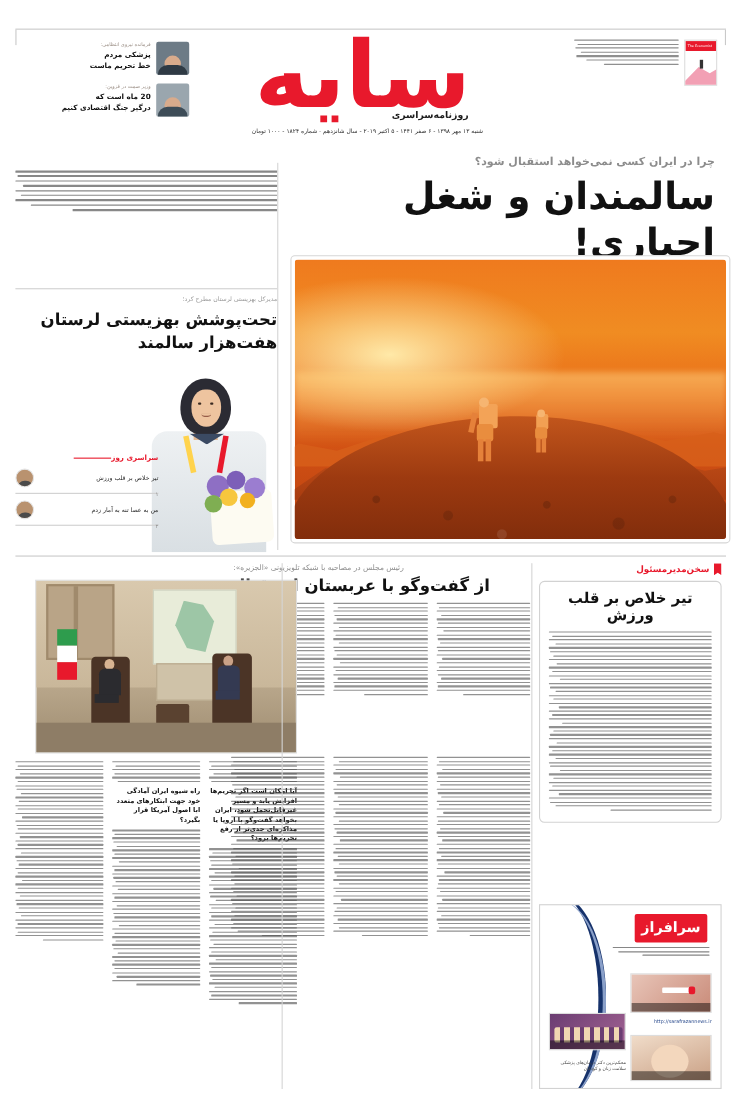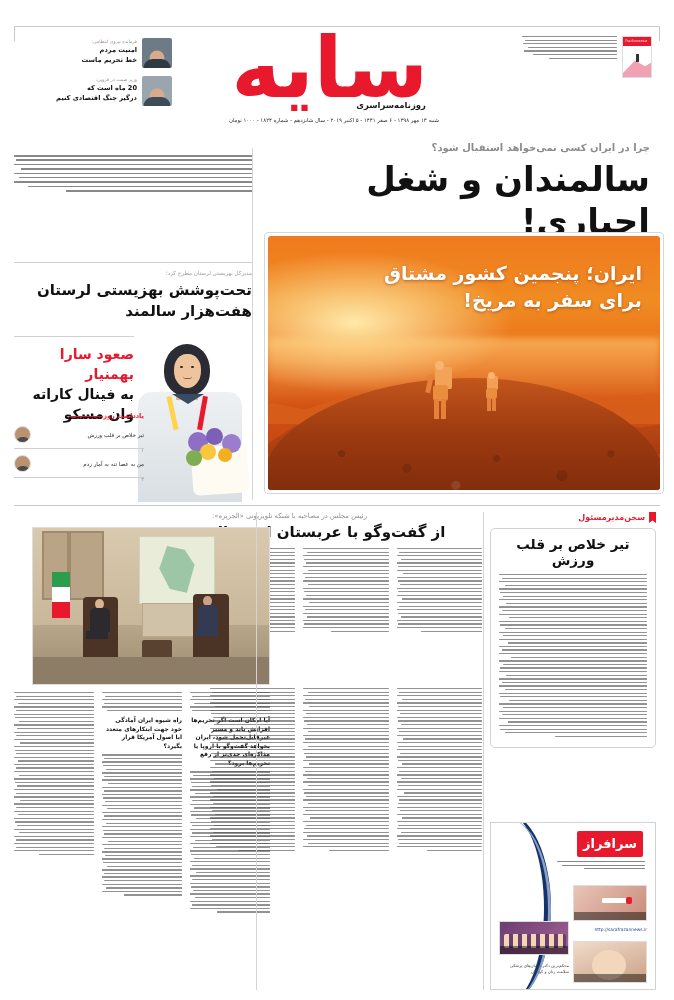--- a/index.html
+++ b/index.html
@@ -316,21 +316,21 @@
     <div class="hdr-frame"></div>
 
     <div class="promos">
       <div class="promo">
         <div class="promo-thumb">
           <div class="face"></div>
             <div class="body"></div>
         </div>
         <div class="promo-txt">
           <div class="promo-kicker">فرمانده نیروی انتظامی:</div>
-          <div class="promo-l1">امنیت مردم</div>
+          <div class="promo-l1">پزشکی مردم</div>
           <div class="promo-l2">خط تحریم ماست</div>
         </div>
       </div>
       <div class="promo">
         <div class="promo-thumb t2">
           <div class="face"></div>
             <div class="body"></div>
         </div>
         <div class="promo-txt">
           <div class="promo-kicker">وزیر صمت در قزوین:</div>
@@ -384,21 +384,20 @@
           <div class="leg l1"></div>
           <div class="leg l2"></div>
       </div>
       <div class="astro a2">
         <div class="pack"></div>
           <div class="torso"></div>
         <div class="head"></div>
           <div class="leg l1"></div>
           <div class="leg l2"></div>
       </div>
-      <div class="mars-title">ایران؛ پنجمین کشور مشتاق برای سفر به مریخ!</div>
     </div>
   </div>
 
   <div class="lcol">
     <div class="lc-body fill">
       <div class="ln" style="width:100%"></div>
       <div class="ln" style="width:99%"></div>
       <div class="ln" style="width:100%"></div>
       <div class="ln" style="width:97%"></div>
       <div class="ln" style="width:100%"></div>
@@ -409,27 +408,20 @@
     </div>
   </div>
 
   <div style="position:absolute;left:14px;top:262px;width:238px;">
     <div class="lc-rule"></div>
     <div class="lc-kicker">مدیرکل بهزیستی لرستان مطرح کرد؛</div>
     <div class="lc-head2">تحت‌پوشش بهزیستی لرستان</div>
     <div class="lc-head2">هفت‌هزار سالمند</div>
   </div>
 
-  <div style="position:absolute;left:14px;top:336px;width:120px;">
-    <div class="lc-rule"></div>
-    <div class="lc-head3">
-      <span class="lc-head3-red">صعود سارا بهمنیار</span>
-    </div>
-    <div class="lc-head3">به فینال کاراته وان مسکو</div>
-  </div>
 
   <div class="athlete">
     <div class="ath-body"></div>
     <div class="ath-neck"></div>
     <div class="ath-head"></div>
     <div class="ath-face"></div>
     <div class="ath-eye e1"></div>
       <div class="ath-eye e2"></div>
     <div class="ath-smile"></div>
     <div class="ath-medal-l"></div>
@@ -441,21 +433,21 @@
         <div class="bq-f p2"></div>
         <div class="bq-f p3"></div>
       <div class="bq-f y1"></div>
         <div class="bq-f y2"></div>
         <div class="bq-f g1"></div>
     </div>
   </div>
 
   <div class="note-box">
     <div class="note-title">
-      <span>یادداشت روز</span><span class="deco"></span>
+      <span>سراسری روز</span><span class="deco"></span>
     </div>
     <div class="note-item">
       <div class="note-txt">تیر خلاص بر قلب ورزش</div>
       <div class="note-av"></div>
     </div>
     <div class="note-rule">
       <span class="note-num">۱</span>
     </div>
     <div class="note-item">
       <div class="note-txt">من به عصا تنه به آمار زدم</div>

